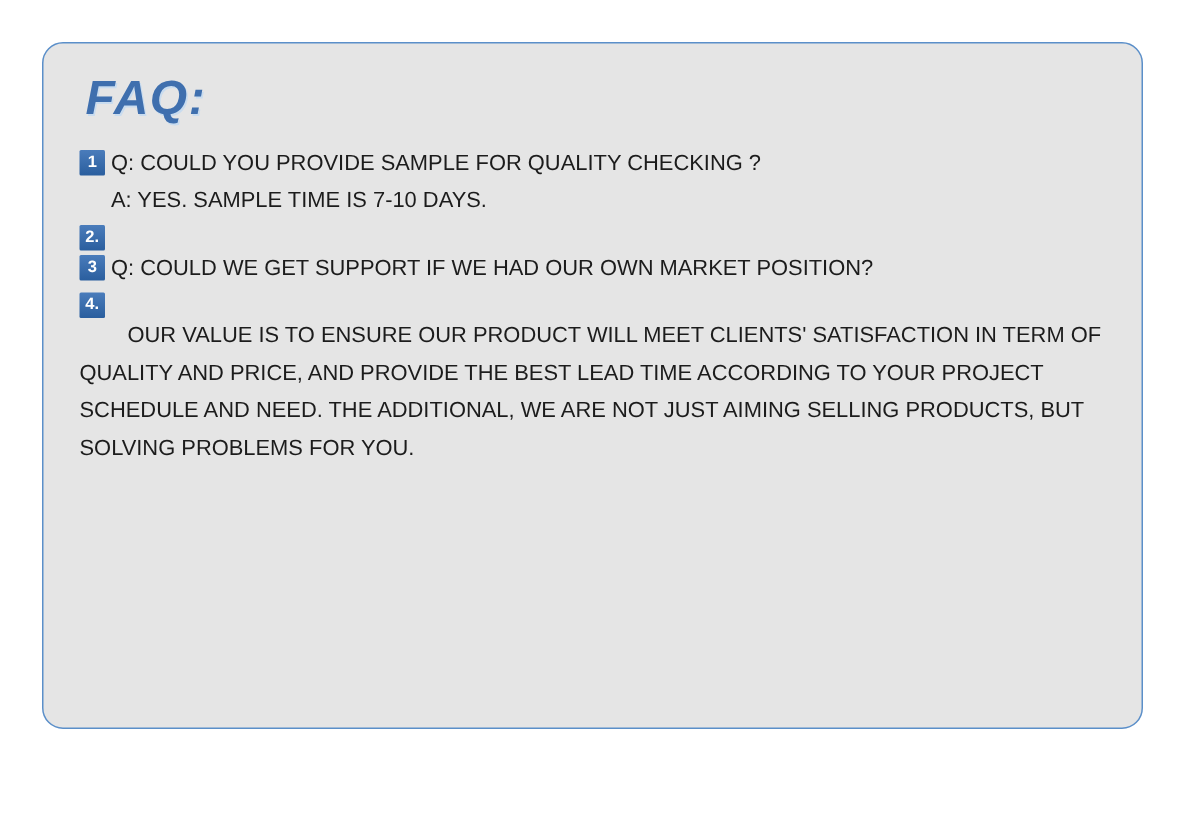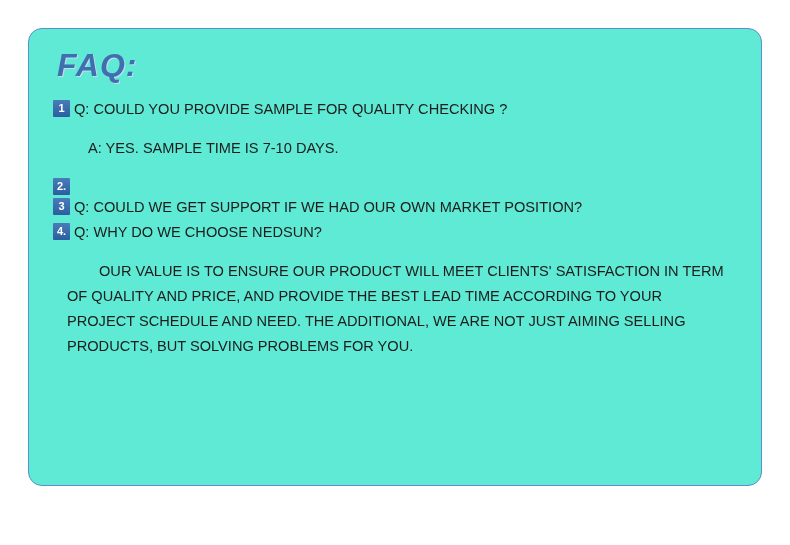--- a/index.html
+++ b/index.html
@@ -15,21 +15,21 @@
   }
   .faq-card {
     position: absolute;
     left: 28px;
     top: 28px;
     width: 734px;
     height: 458px;
     box-sizing: border-box;
     border: 1.5px solid #5b8fc9;
     border-radius: 14px;
-    background: #5eead4;
+    background: #e5e5e5;
   }
   .faq-title {
     position: absolute;
     left: 28px;
     top: 18px;
     font-size: 32px;
     font-weight: bold;
     font-style: italic;
     letter-spacing: 1px;
     color: #3f6fae;
@@ -66,21 +66,21 @@
     font-size: 11px;
     line-height: 17px;
     text-align: center;
     font-weight: bold;
     border-radius: 1px;
   }
   .q-text {
     flex: 0 1 auto;
   }
   .a-text {
-    margin: 14px;
+    margin: 0;
     padding-left: 21px;
     text-indent: 0;
   }
   .a-text.hang {
     padding-left: 0;
     text-indent: 27px;
   }
   .a-text.hang2 {
     padding-left: 0;
     text-indent: 32px;
@@ -112,19 +112,18 @@
     <div class="qa-block">
       <div class="q-line">
         <span class="num-badge">3</span>
         <span class="q-text">Q: COULD WE GET SUPPORT IF WE HAD OUR OWN MARKET POSITION?</span>
       </div>
     </div>
 
     <div class="qa-block">
       <div class="q-line">
         <span class="num-badge">4.</span>
-        <span class="q-text">Q: WHY DO WE CHOOSE NEDSUN?</span>
       </div>
       <p class="a-text hang2">OUR VALUE IS TO ENSURE OUR PRODUCT WILL MEET CLIENTS' SATISFACTION IN TERM OF QUALITY AND PRICE, AND PROVIDE THE BEST  LEAD TIME ACCORDING TO YOUR PROJECT SCHEDULE AND NEED. THE ADDITIONAL, WE ARE NOT JUST AIMING SELLING PRODUCTS, BUT SOLVING PROBLEMS FOR YOU.</p>
     </div>
 
   </div>
 </div>
 
 </body></html>

